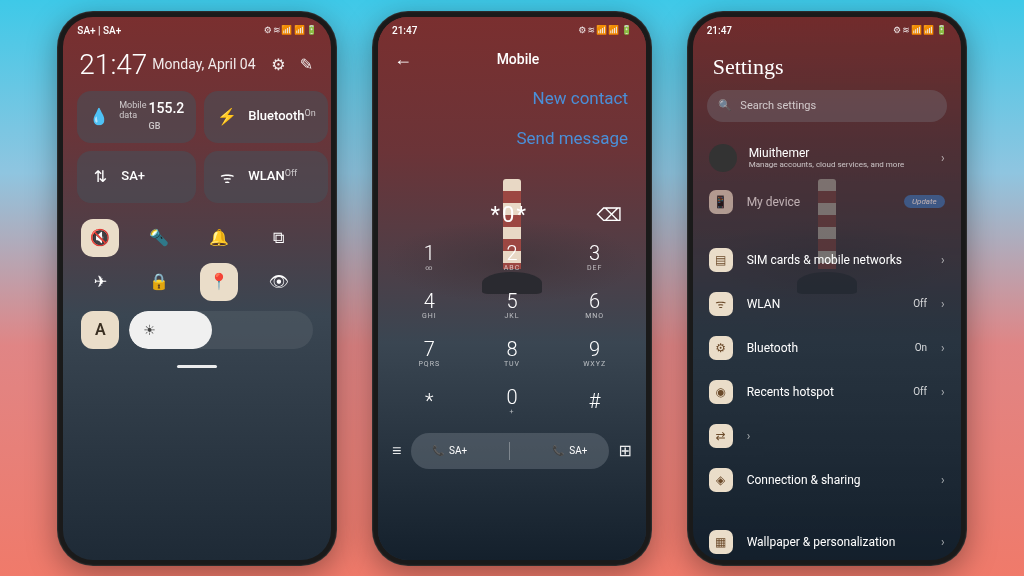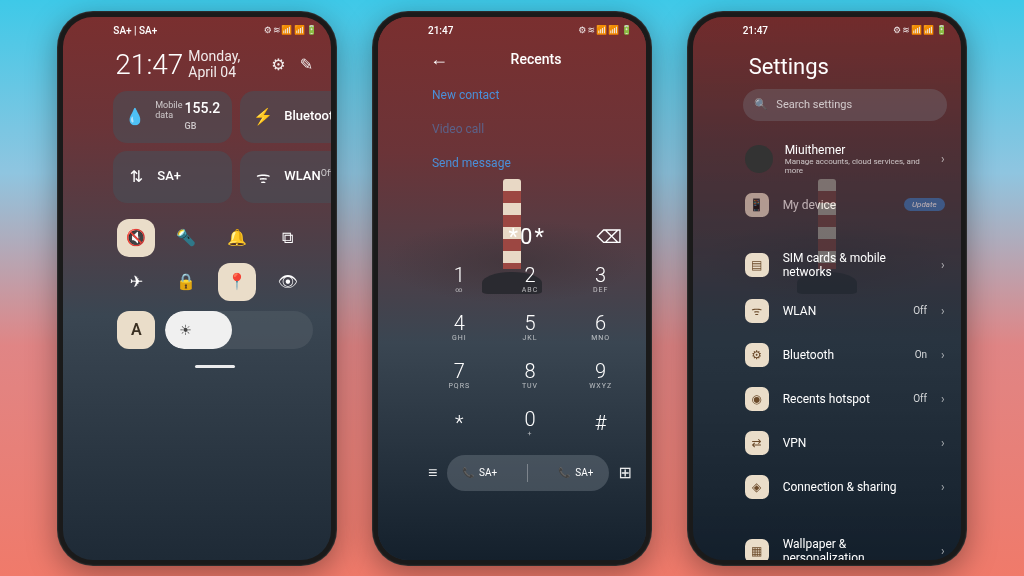--- a/index.html
+++ b/index.html
@@ -17,21 +17,20 @@
     box-shadow: 0 8px 30px rgba(0,0,0,.35), inset 0 0 2px rgba(255,255,255,.3);
     position: relative;
   }
   .screen {
     width: 100%; height: 100%;
     border-radius: 30px;
     overflow: hidden;
     position: relative;
     background: linear-gradient(180deg, #7a2f2f 0%, #6b3438 20%, #3a4652 55%, #1e2a36 100%);
     color: #fff;
-    padding-left: 36px;
   }
   .lighthouse-bg {
     position: absolute; inset: 0;
     background:
       radial-gradient(ellipse 180px 60px at 50% 45%, rgba(60,50,55,.6), transparent 70%),
       linear-gradient(180deg, #7a2f2f 0%, #6b3438 25%, #3a4652 60%, #14202c 100%);
   }
   .lighthouse-bg::before {
     content:""; position:absolute; left:50%; top:30%; transform:translateX(-50%);
     width:18px; height:90px;
@@ -85,21 +84,21 @@
   .brightness-fill { position:absolute; left:0; top:0; bottom:0; width:45%; background:#f0f0f0; border-radius:19px;}
   .brightness-icon{position:absolute; left:14px; top:50%; transform:translateY(-50%); color:#444; font-size:14px;}
   .handle-bar { width:40px; height:3px; background:#fff; border-radius:2px; margin:6px auto 0; opacity:.9; position:relative; z-index:5;}
 
   
   .p2-top { position:relative; z-index:5; padding:8px 16px;}
   .p2-title-row{display:flex; align-items:center; gap:12px;}
   .back-arrow{font-size:18px;}
   .recents-title{flex:1; text-align:center; font-size:14px; font-weight:500; margin-left:-18px;}
   .suggest-list { padding:8px 0;}
-  .suggest { color:#4a8fd8; font-size:12px; padding:10px 2px;}
+  .suggest { color:#4a8fd8; font-size:17px; padding:10px 2px;text-align:right;}
   .dial-input-row{
     position:relative; z-index:5; display:flex; align-items:center; justify-content:space-between;
     padding: 10px 24px 6px; margin-top:18px;
   }
   .dial-input{flex:1; text-align:center; font-size:22px; font-weight:400; letter-spacing:2px;}
   .keypad{ display:grid; grid-template-columns:repeat(3,1fr); position:relative; z-index:5; padding:0 10px;}
   .key{ height:48px; display:flex; flex-direction:column; align-items:center; justify-content:center;}
   .key-num{font-size:20px; font-weight:300;}
   .key-sub{font-size:7px; opacity:.65; letter-spacing:1px; margin-top:-1px;}
   .call-bar{
@@ -110,21 +109,21 @@
     flex:1; margin:0 10px; height:36px; background:rgba(120,130,140,.4);
     border-radius:18px; display:flex; align-items:center; justify-content:space-around;
     font-size:10px;
   }
   .sim-btn{display:flex; align-items:center; gap:4px;}
   .bar-icon{font-size:16px; opacity:.9;}
   .divider-v{width:1px;height:18px;background:rgba(255,255,255,.3);}
 
   
   .settings-screen { background: linear-gradient(180deg,#6d2b2b 0%, #3a2f36 25%, #1e2a36 55%, #14202c 100%);}
-  .settings-title{ font-size:22px; font-weight:400; padding:14px 20px 10px; position:relative; z-index:5;}
+  .settings-title{ font-size:22px; font-weight:400; padding:14px 20px 10px; position:relative; z-index:5;font-family:Liberation Serif, serif;}
   .search-box{
     margin:0 14px 14px; height:32px; background:rgba(120,120,130,.35);
     border-radius:16px; display:flex; align-items:center; padding:0 12px;
     font-size:11px; color:rgba(255,255,255,.7); gap:8px; position:relative; z-index:5;
   }
   .account-row{
     display:flex; align-items:center; padding:8px 16px; gap:12px; position:relative; z-index:5;
   }
   .avatar{width:28px;height:28px;border-radius:50%;background:#333;}
   .account-text{flex:1;}
@@ -212,25 +211,24 @@
 <div class="phone">
   <div class="screen">
     <div class="lighthouse-bg"></div>
     <div class="status-bar">
       <span>21:47</span>
       <span class="status-icons">⚙ ≋ 📶 📶 🔋</span>
     </div>
     <div class="p2-top">
       <div class="p2-title-row">
         <span class="back-arrow">←</span>
-        <span class="recents-title">Recents</span>
+        <span class="recents-title">Mobile</span>
       </div>
       <div class="suggest-list">
         <div class="suggest">New contact</div>
-        <div class="suggest" style="opacity:.5">Video call</div>
         <div class="suggest">Send message</div>
       </div>
     </div>
     <div class="dial-input-row">
       <span style="width:20px"></span>
       <span class="dial-input">*0*</span>
       <span style="font-size:18px">⌫</span>
     </div>
     <div class="keypad" id="keypad">
         <div class="key">
@@ -340,21 +338,20 @@
     <span class="chev">›</span>
         </div>
         <div class="s-row">
           <div class="s-icon">◉</div>
     <div class="s-label">Recents hotspot</div>
     <span class="s-value">Off</span>
     <span class="chev">›</span>
         </div>
         <div class="s-row">
           <div class="s-icon">⇄</div>
-    <div class="s-label">VPN</div>
 
     <span class="chev">›</span>
         </div>
         <div class="s-row">
           <div class="s-icon">◈</div>
     <div class="s-label">Connection &amp; sharing</div>
 
     <span class="chev">›</span>
         </div>
       </div>

